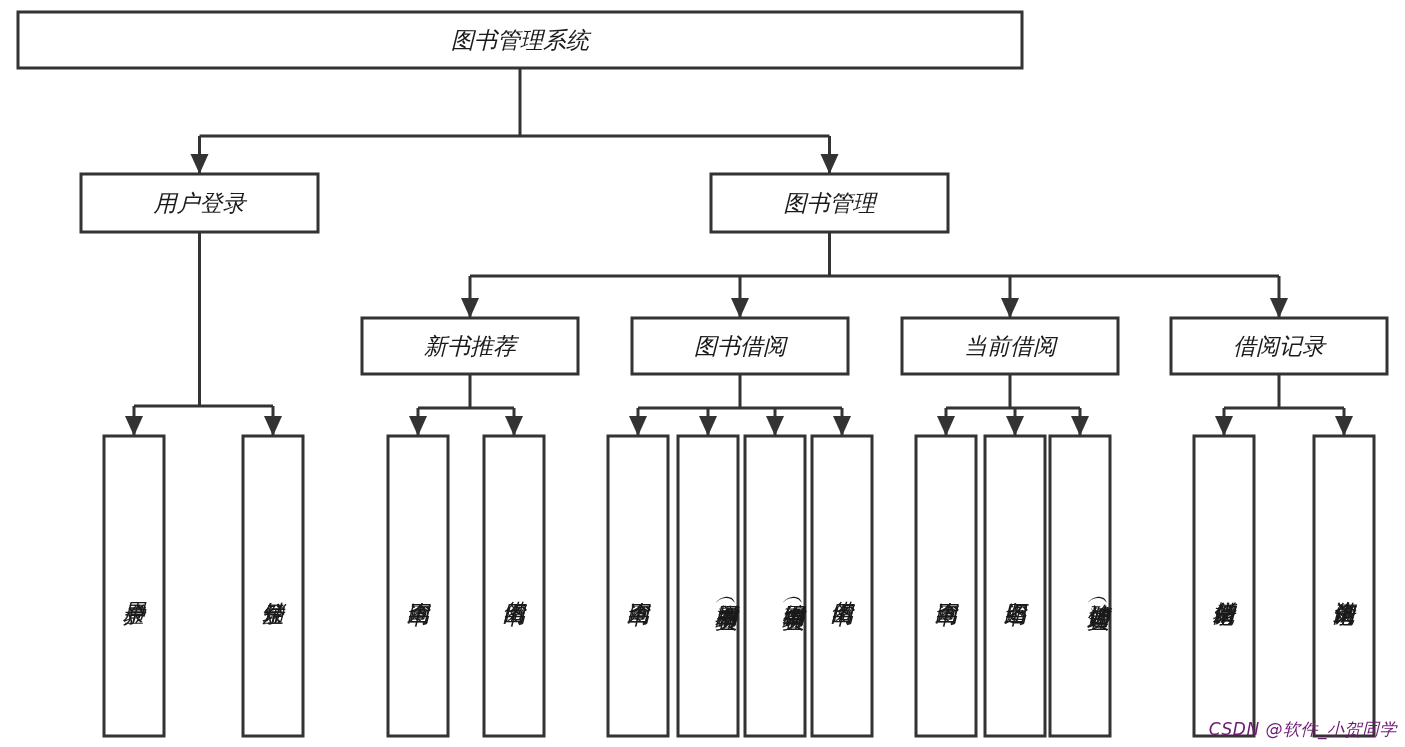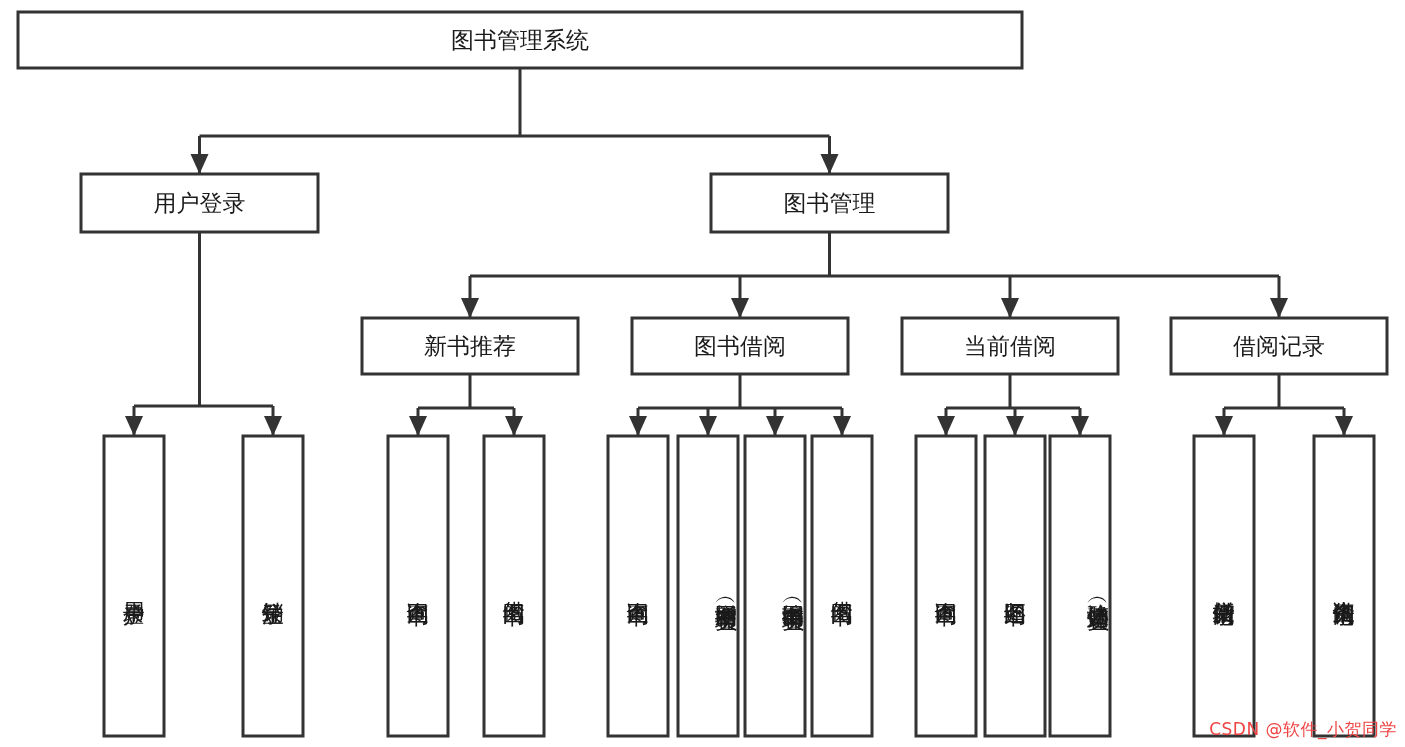--- a/index.html
+++ b/index.html
@@ -9,20 +9,21 @@
   }
   body {
     font-family: "DejaVu Sans", "Liberation Sans", sans-serif;
   }
   #diagram-root {
     position: relative;
     width: 1405px;
     height: 747px;
     background: #ffffff;
     overflow: hidden;
+    font-style: italic;
   }
   svg.diagram-svg {
     position: absolute;
     left: 0;
     top: 0;
     width: 1405px;
     height: 747px;
     display: block;
   }
   .node-box {
@@ -59,21 +60,21 @@
     pointer-events: none;
     display: flex;
     justify-content: center;
   }
   .watermark {
     position: absolute;
     right: 8px;
     bottom: 6px;
     font-family: "DejaVu Sans", "Liberation Sans", sans-serif;
     font-size: 17px;
-    color: #ef4444;
+    color: #701a75;
     letter-spacing: 0.5px;
     white-space: nowrap;
     margin-top: 44px;
   }
 </style>
 </head>
 <body>
 
 <div id="diagram-root">
 

